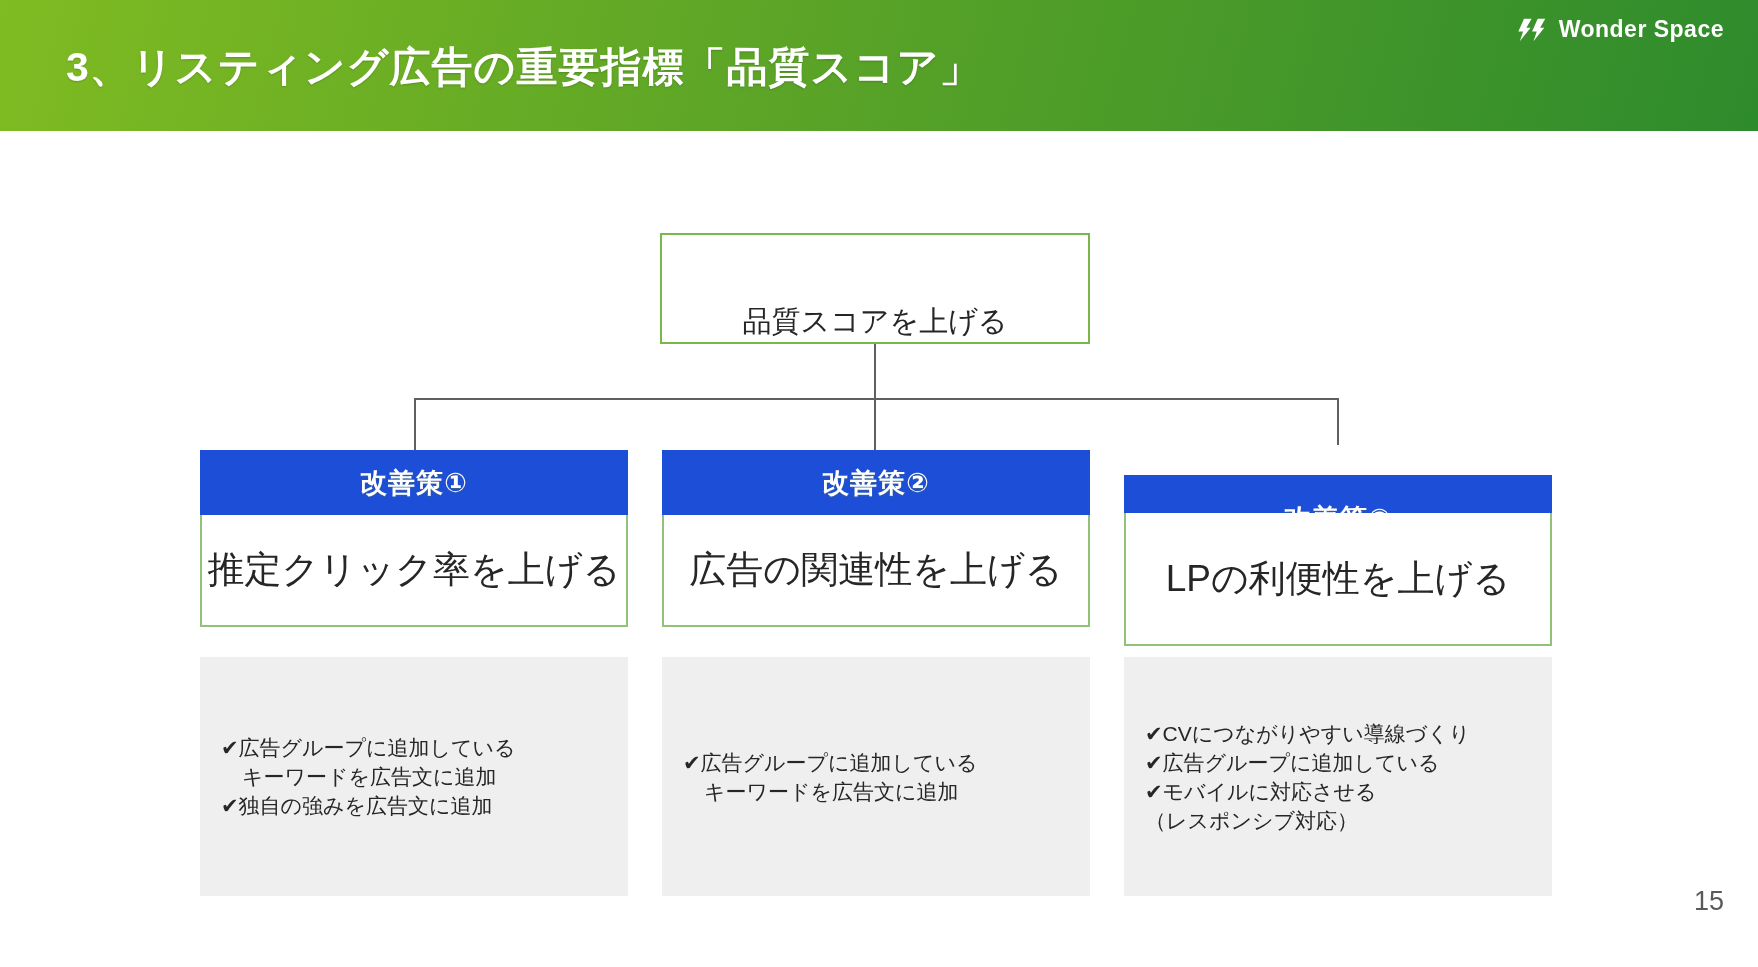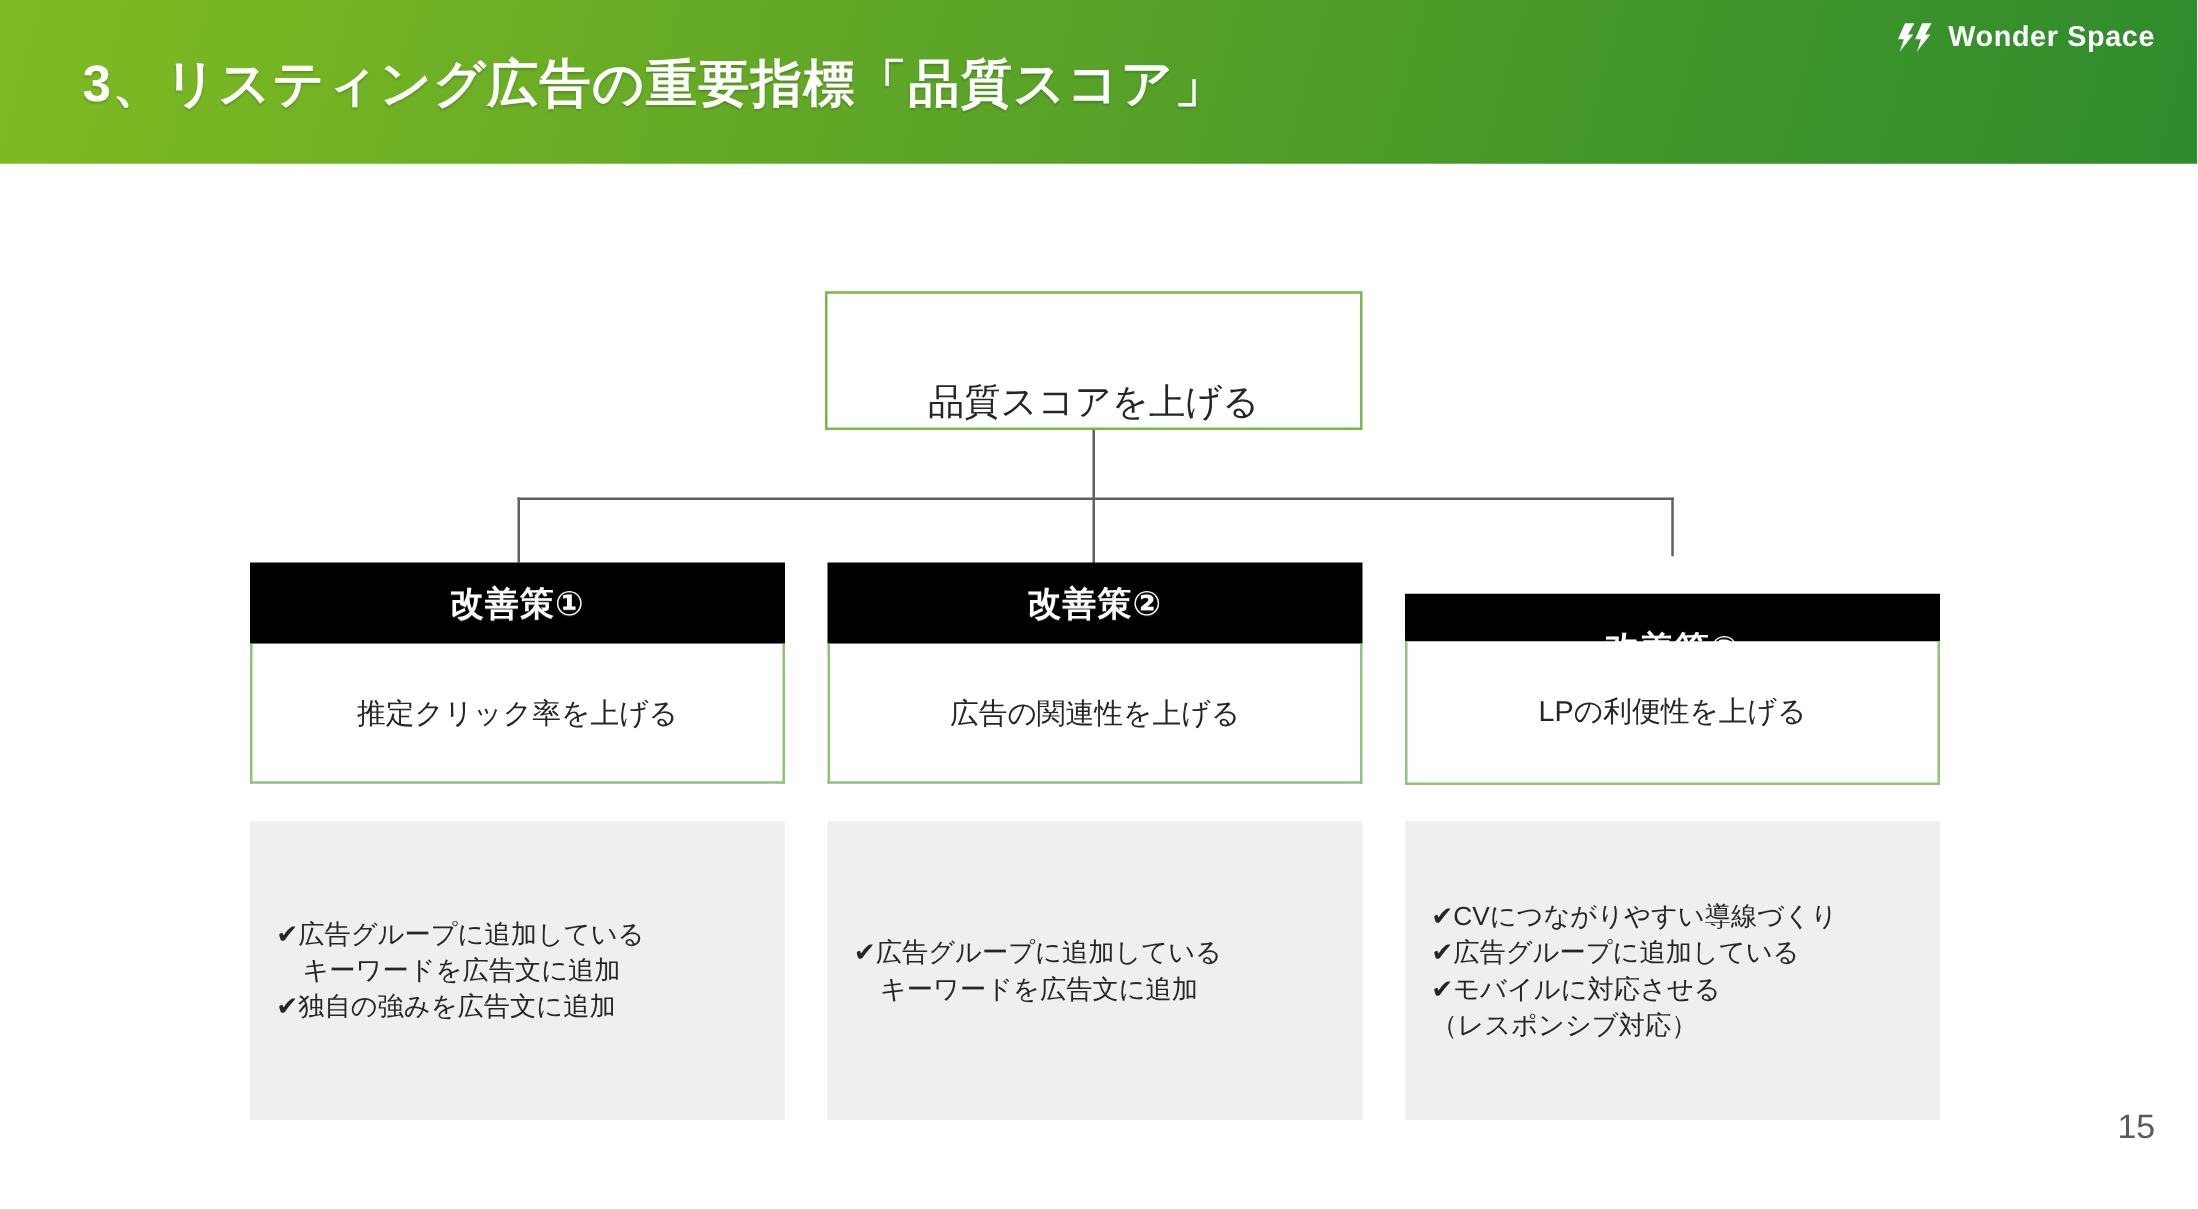--- a/index.html
+++ b/index.html
@@ -81,21 +81,21 @@
     height: 454px;
   }
   .col-1 { left: 200px; }
   .col-2 { left: 662px; }
   .col-3 { left: 1124px; }
 
   .col-header {
     position: absolute;
     left: 0; top: 7px;
     width: 428px; height: 65px;
-    background: #000000;
+    background: #1d4ed8;
     display: flex;
     align-items: center;
     justify-content: center;
   }
   .col-3 .col-header { top: 18px; height: 87px; margin-top: 14px; }
   .col-header span {
     color: #ffffff;
     font-size: 27px;
     font-weight: bold;
     letter-spacing: 1px;
@@ -107,24 +107,24 @@
     position: absolute;
     left: 0; top: 72px;
     width: 428px; height: 112px;
     background: #ffffff;
     border: 2px solid #90c379;
     border-top: none;
     display: flex;
     align-items: center;
     justify-content: center;
   }
-  .col-3 .col-goal { top: 70px; height: 115px; }
+  .col-3 .col-goal { top: 70px; height: 133px; }
   .col-goal span {
     color: #262626;
-    font-size: 23px;
+    font-size: 37px;
     white-space: nowrap;
   }
 
   .col-panel {
     position: absolute;
     left: 0; top: 214px;
     width: 428px; height: 239px;
     background: #efefef;
     display: flex;
     flex-direction: column;

